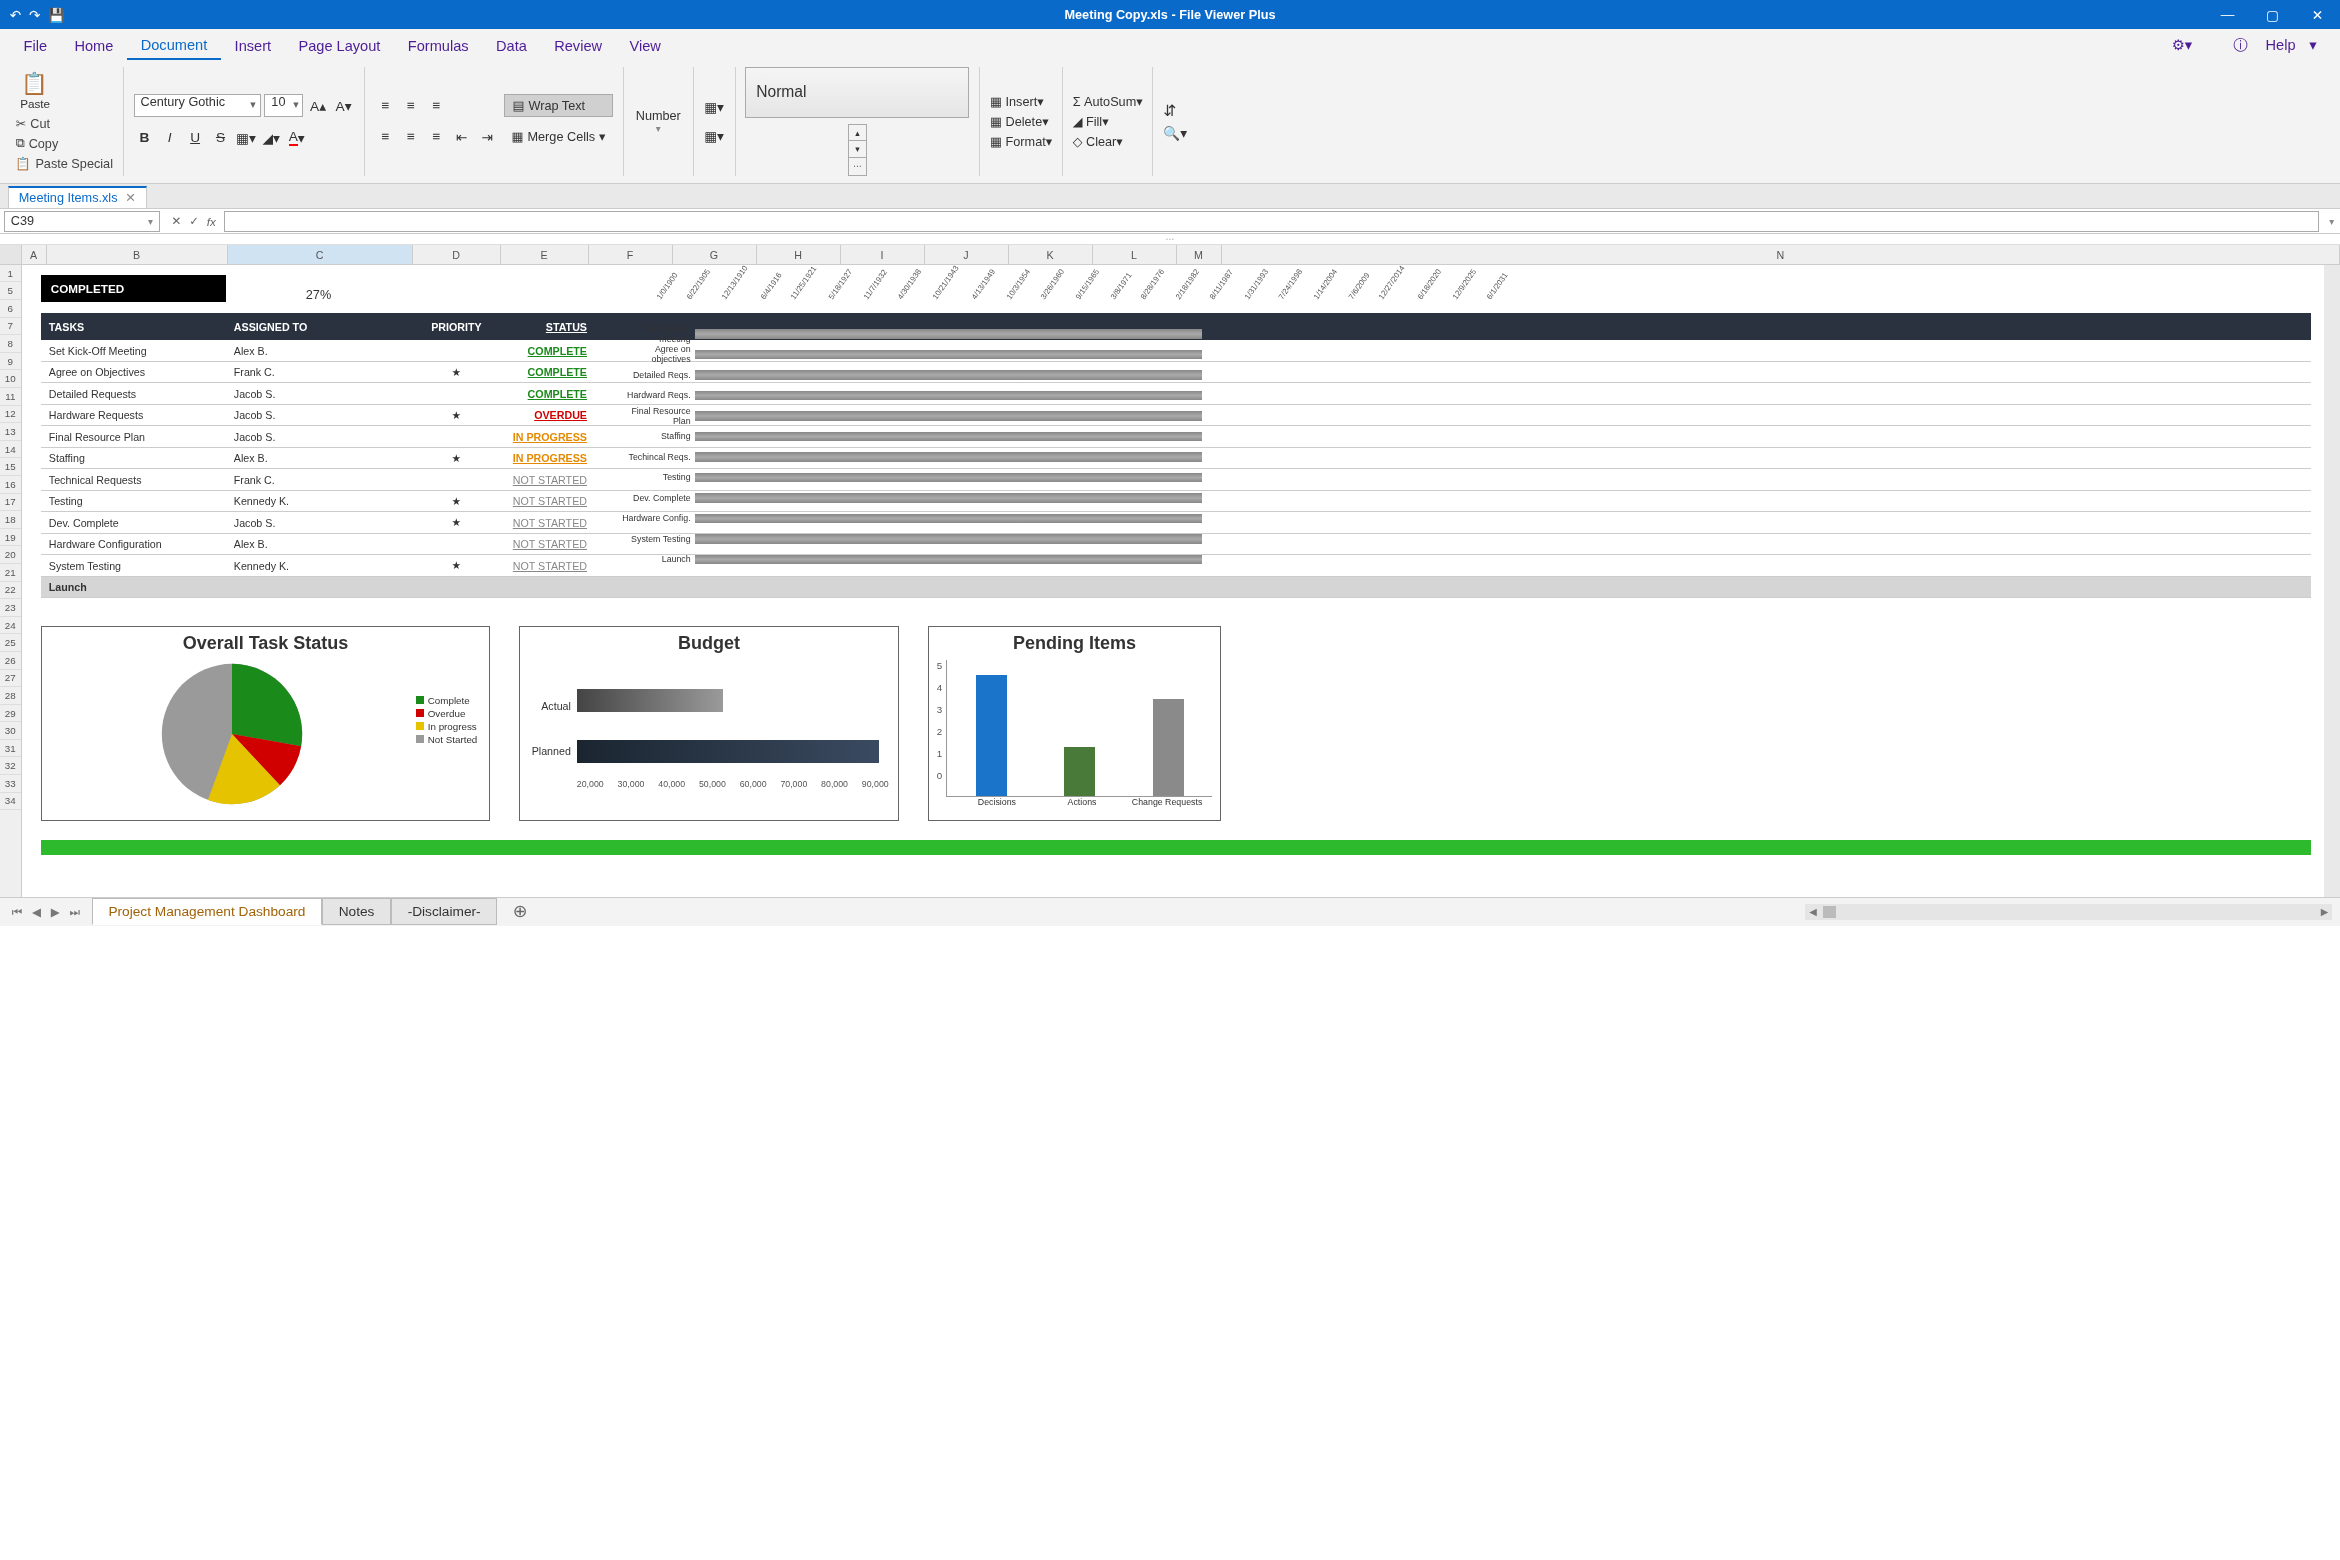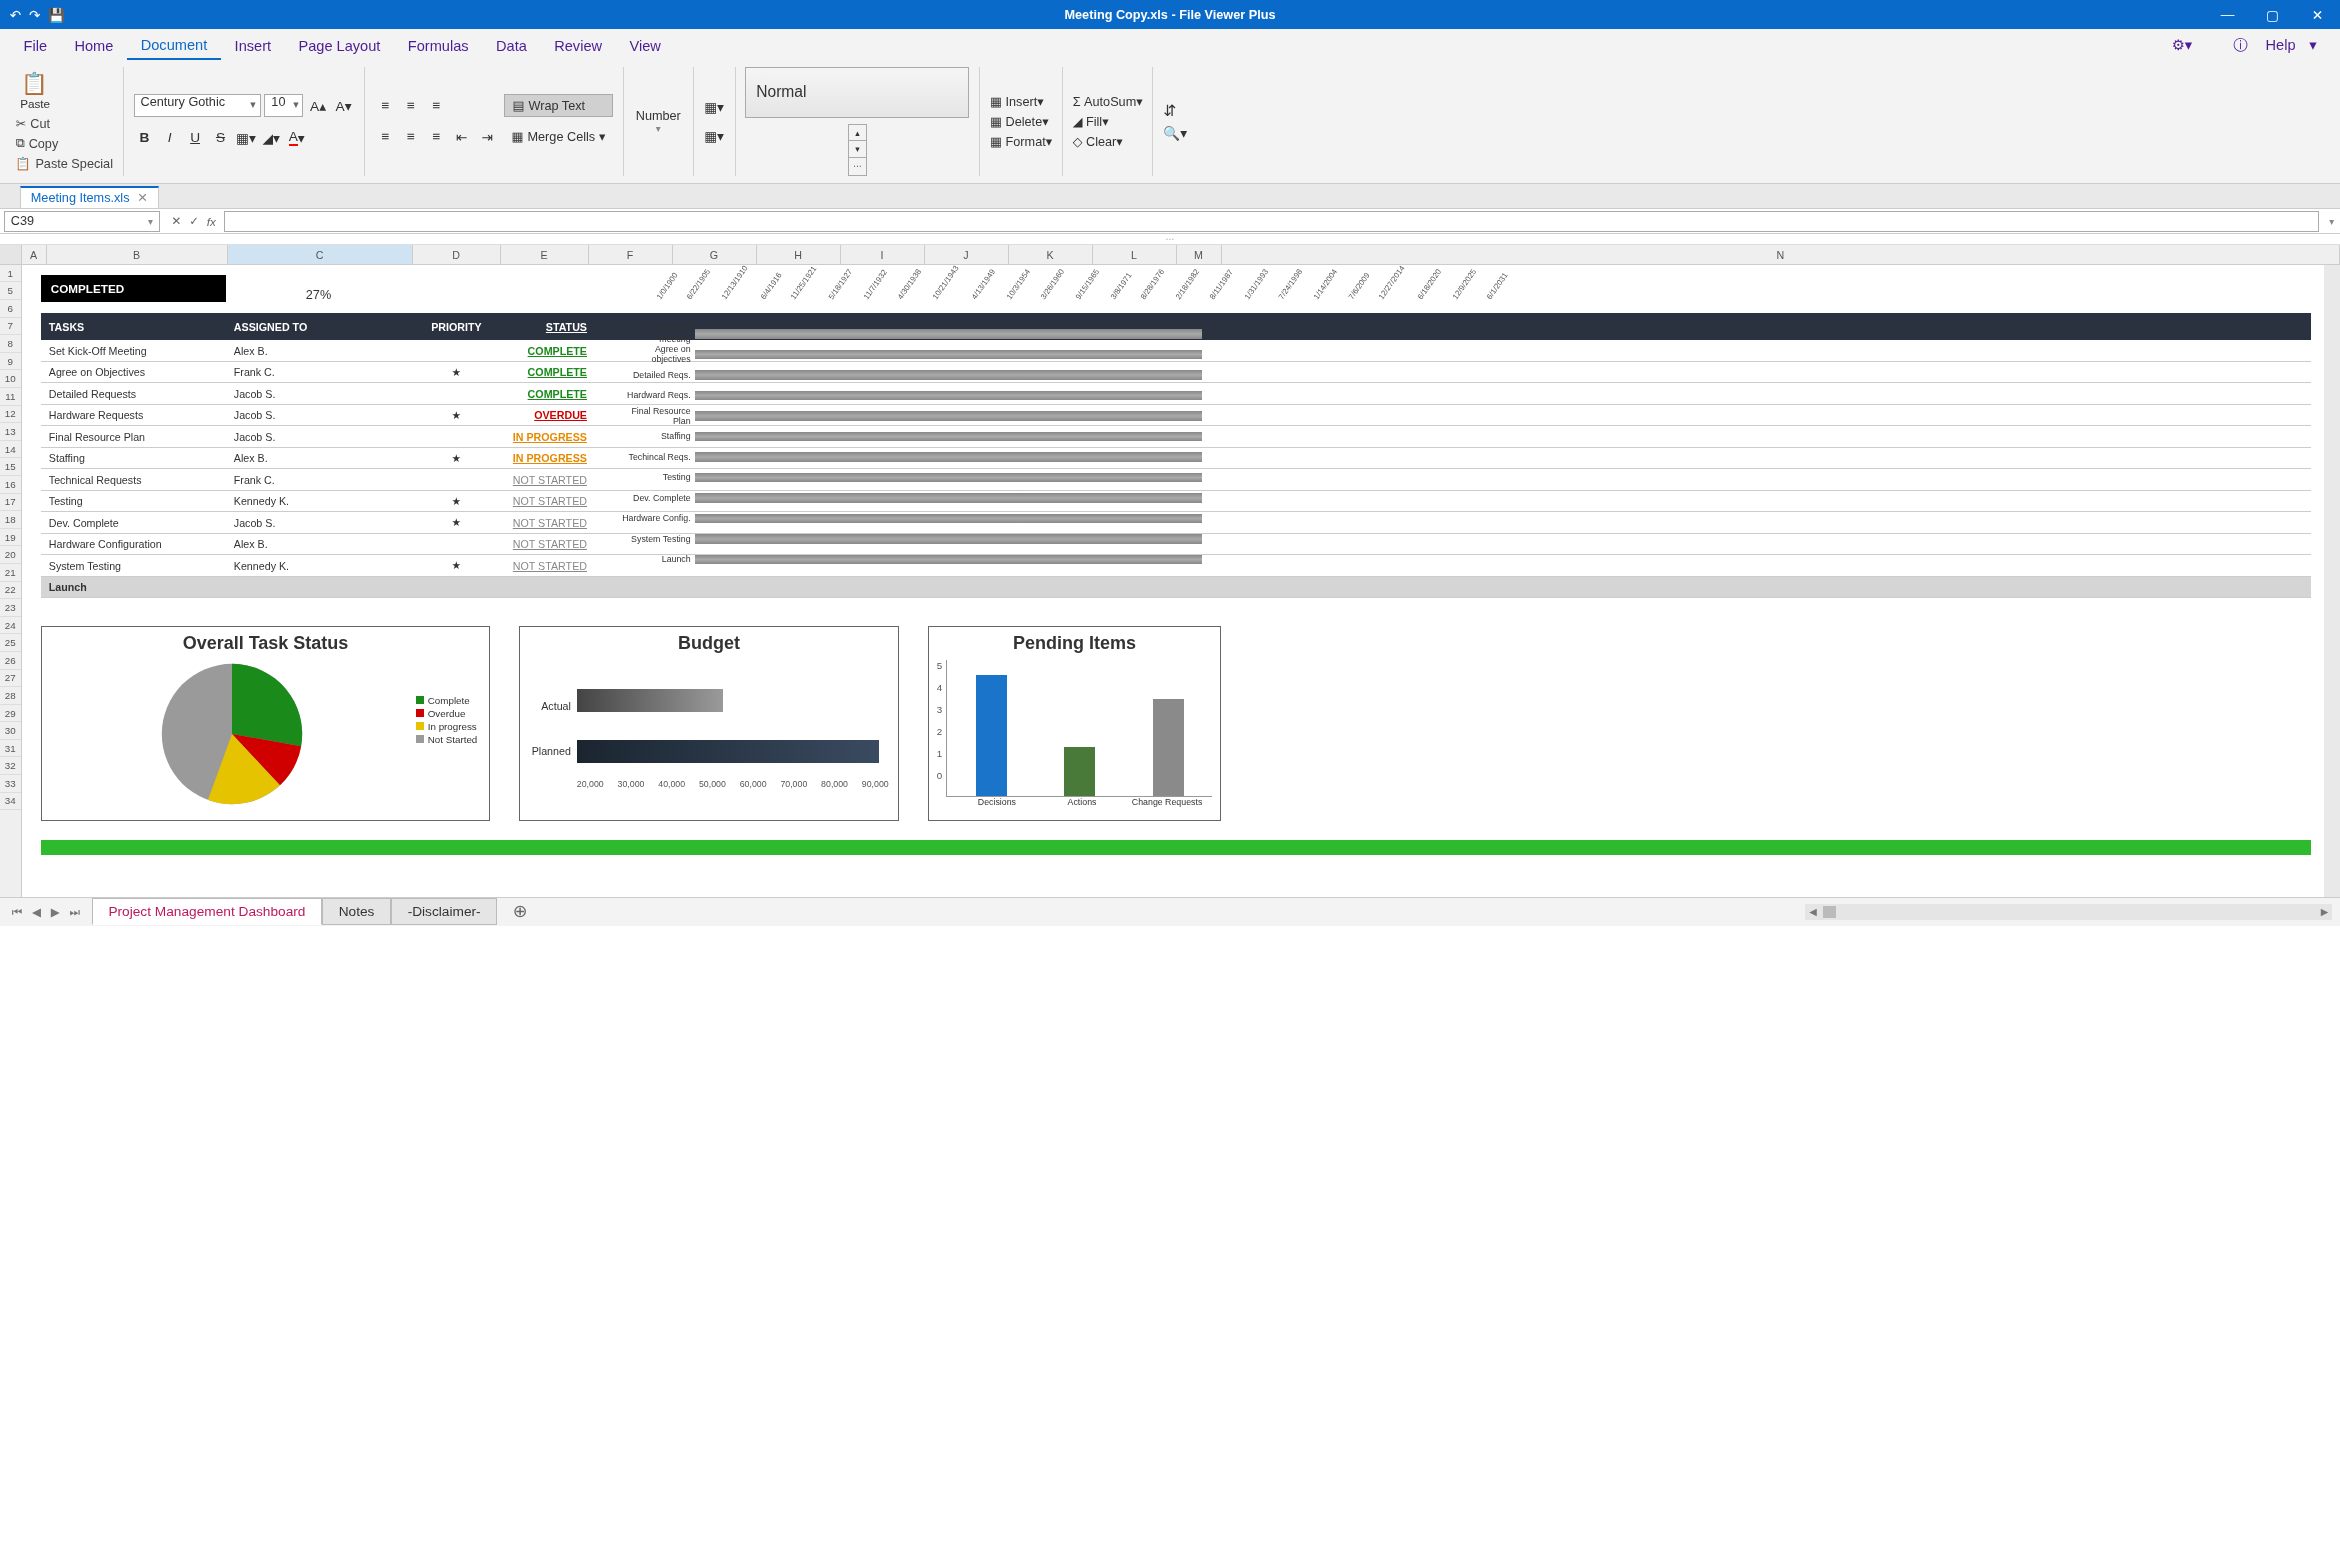--- a/index.html
+++ b/index.html
@@ -51,21 +51,21 @@
 .style-picker { display: flex; align-items: center; gap: 5.9px; }
 .style-box { width: 224px; height: 51px; border: 1px solid #aaa; display: flex; align-items: center; padding-left: 9.8px; font-size: 15.6px; background: linear-gradient(#f5f5f5,#e5e5e5); }
 .style-arrows { display: flex; flex-direction: column; border: 1px solid #aaa; }
 .style-arrows span { width: 17.6px; height: 16.6px; display: flex; align-items: center; justify-content: center; font-size: 8.8px; cursor: pointer; border-bottom: 1px solid #aaa; }
 .style-arrows span:last-child { border: none; }
 
 .cell-col { display: flex; flex-direction: column; gap: 4.9px; font-size: 12.7px; }
 .cell-col span { cursor: pointer; }
 
 
-.doctab-bar { background: #e9e9e9; border-bottom: 1px solid #ccc; height: 25px; display: flex; align-items: flex-end; padding-left: 20px; }
+.doctab-bar { background: #e9e9e9; border-bottom: 1px solid #ccc; height: 25px; display: flex; align-items: flex-end; padding-left: 8px; }
 .doctab { background: #fff; border: 1px solid #ccc; border-bottom: none; padding: 2.9px 9.8px; font-size: 12.7px; color: #0a6ac9; display: flex; gap: 7.8px; align-items: center; border-top: 2px solid #0a6ac9; }
 .doctab .x { color: #888; cursor: pointer; }
 
 
 .formula-bar { display: flex; align-items: center; height: 25px; border-bottom: 1px solid #ccc; }
 .name-box { width: 156px; height: 21.5px; border: 1px solid #aaa; margin: 0 3.9px; padding: 0 5.9px; font-size: 12.7px; display: flex; align-items: center; justify-content: space-between; }
 .fx-ctl { display: flex; gap: 7.8px; padding: 0 7.8px; color: #666; font-size: 11.7px; align-items: center; }
 .fx-input { flex: 1; height: 21.5px; border: 1px solid #aaa; margin-right: 3.9px; }
 
 
@@ -114,21 +114,21 @@
 .chart-box { border: 1px solid #666; padding: 3.9px 7.8px 7.8px; background: #fff; }
 .chart-box h3 { text-align: center; font-size: 18px; font-weight: bold; margin: 2px 0 5.9px; }
 
 .green-strip { position: absolute; top: 575px; left: 19.5px; right: 13.7px; height: 15.6px; background: #2dbb2d; }
 
 
 .sheet-tabs { display: flex; align-items: center; height: 29px; border-top: 1px solid #ccc; background: #f3f3f3; }
 .sheet-nav { display: flex; gap: 9.8px; padding: 0 11.7px; color: #777; font-size: 11.7px; }
 .sheet-nav span { cursor: pointer; }
 .stab { padding: 4.9px 15.6px; border: 1px solid #bbb; font-size: 13.7px; cursor: pointer; background: #e5e5e5; }
-.stab.active { background: #fff; color: #be185d; border-bottom: 1px solid #fff; }
+.stab.active { background: #fff; color: #a16207; border-bottom: 1px solid #fff; }
 .stab.add { background: none; border: none; font-size: 17.6px; color: #666; }
 .hscroll { margin-left: auto; width: 527px; height: 15.6px; background: #e5e5e5; display: flex; align-items: center; margin-right: 7.8px; }
 .hscroll .arr { width: 15.6px; text-align: center; color: #777; font-size: 9.8px; }
 .hscroll .thumb { width: 13.7px; height: 11.7px; background: #bbb; margin-left: 2px; }
 
 .legend { font-size: 9.8px; display: flex; flex-direction: column; gap: 2px; }
 .legend div { display: flex; align-items: center; gap: 3.9px; }
 .sw { width: 7.8px; height: 7.8px; display: inline-block; }
 
 </style>

